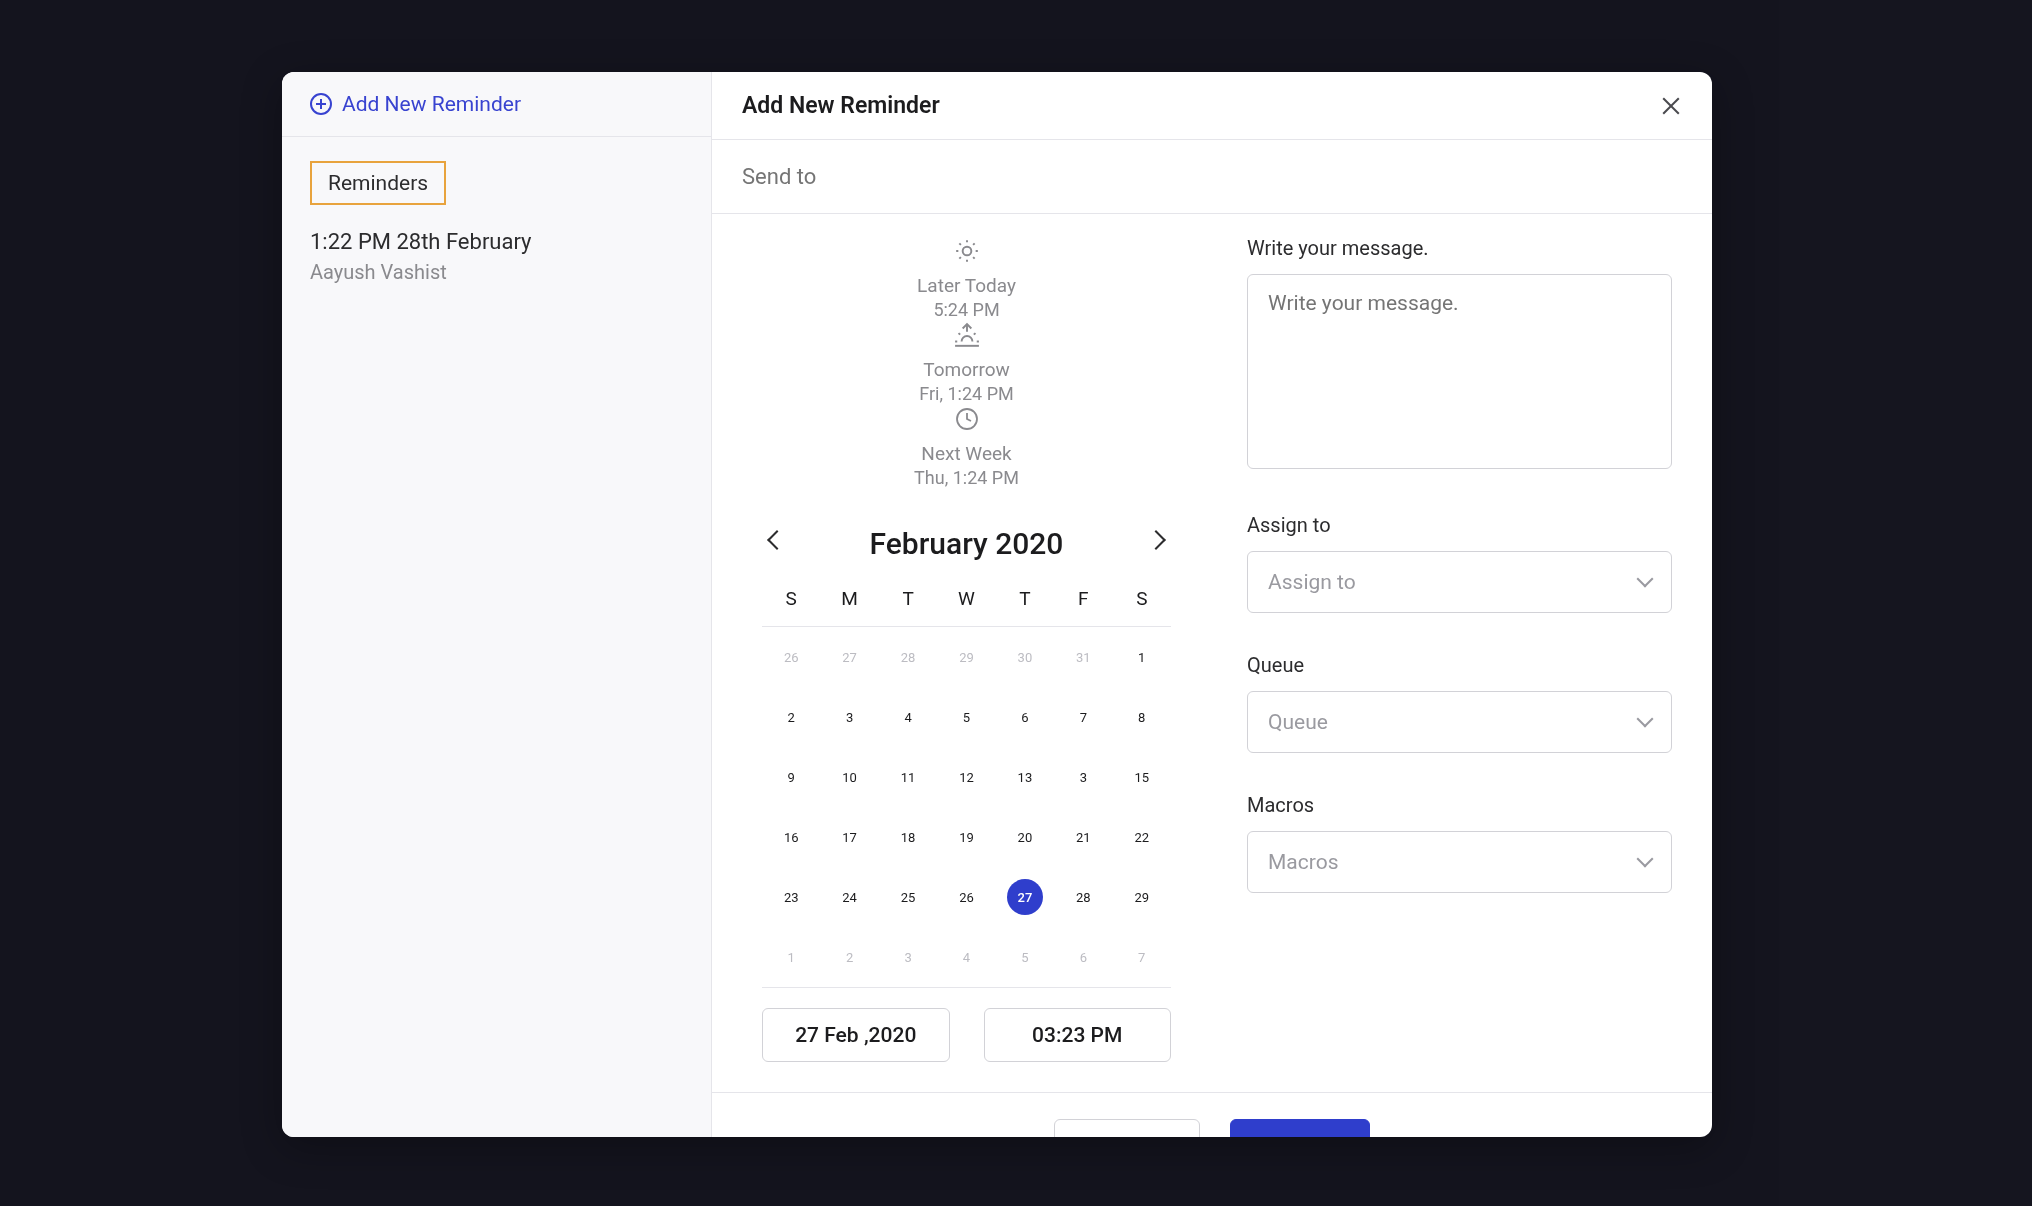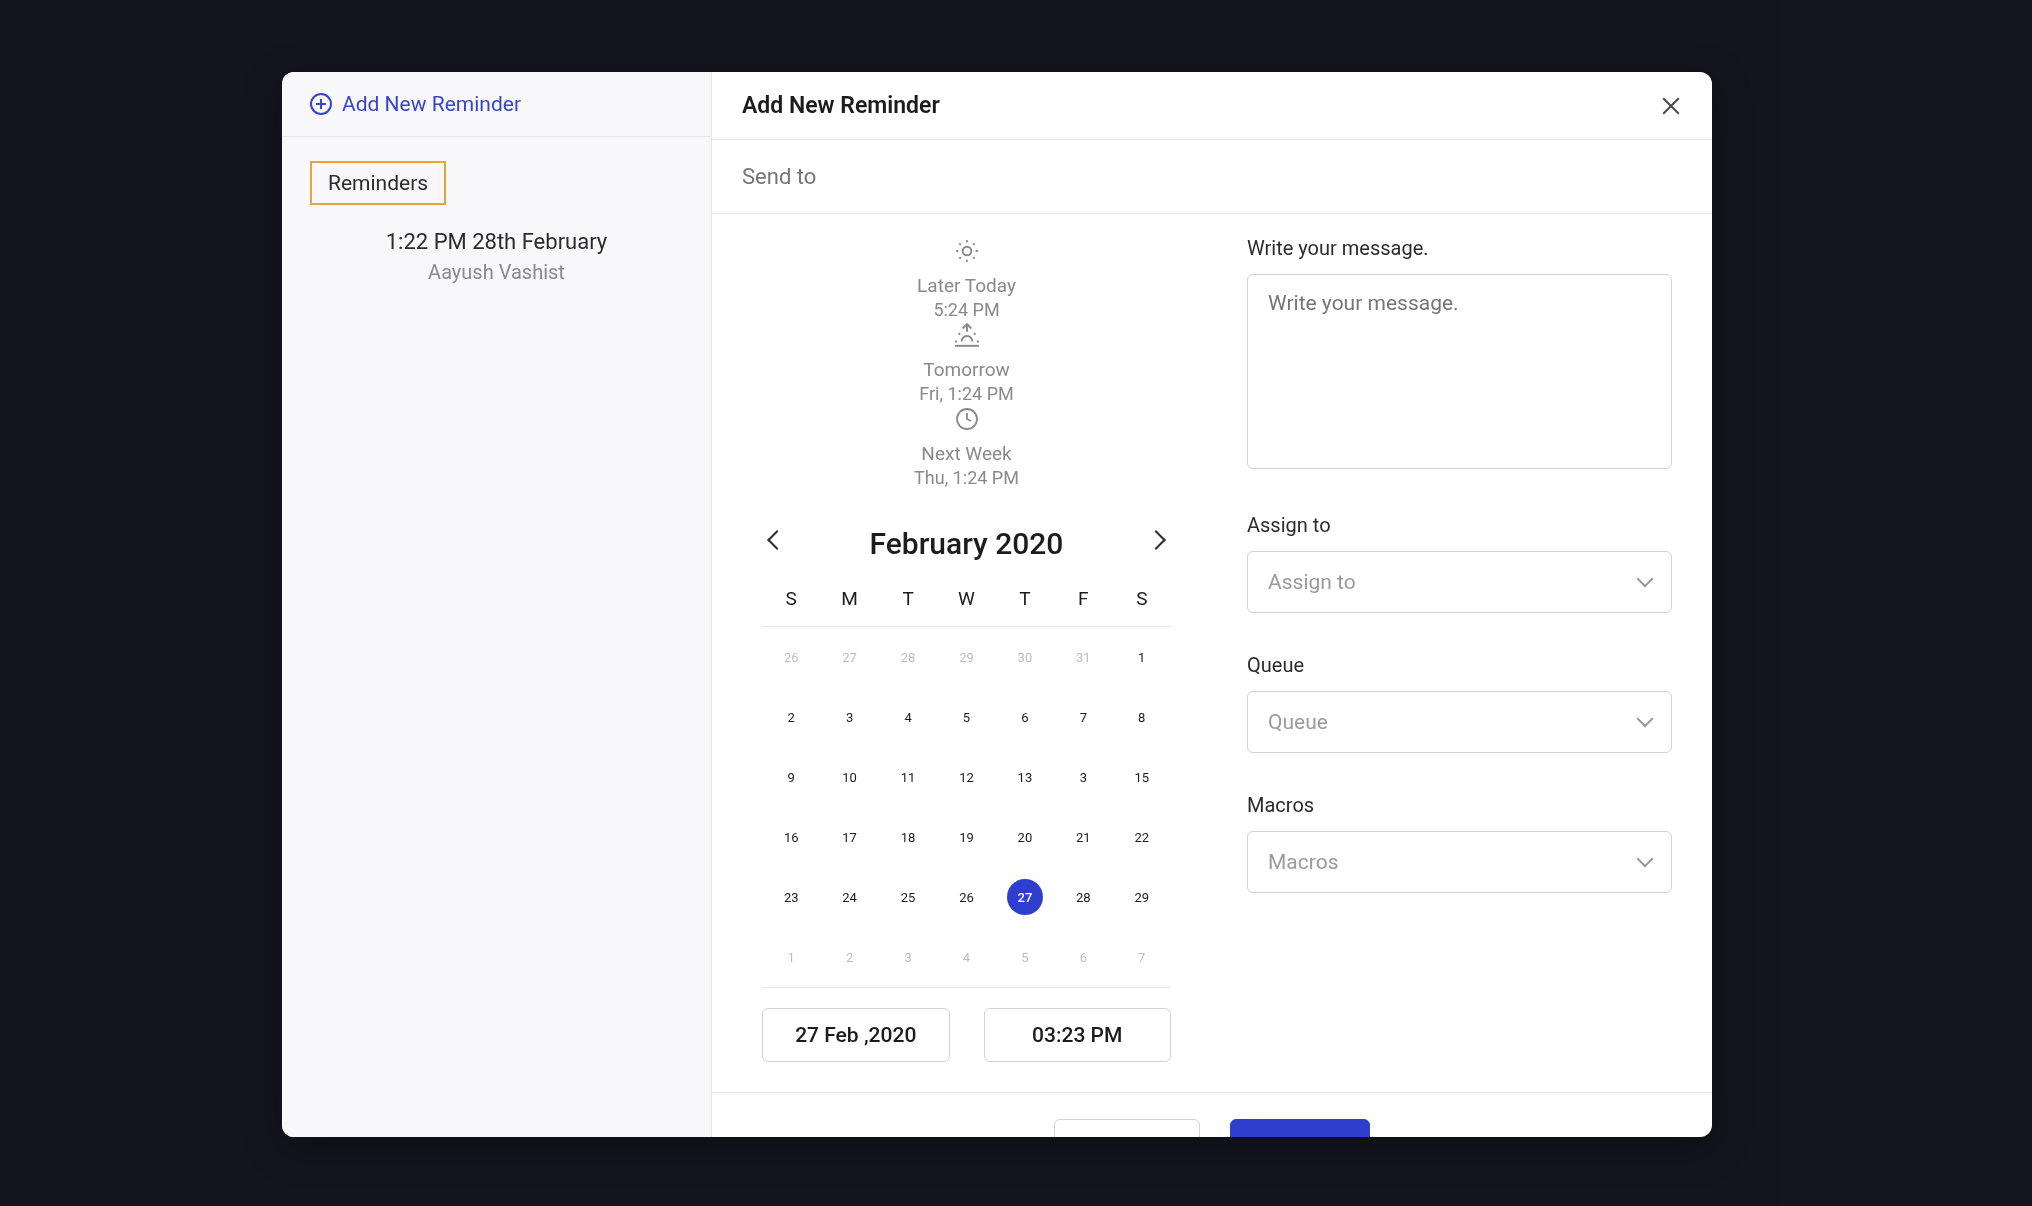--- a/index.html
+++ b/index.html
@@ -16,21 +16,21 @@
       box-shadow: 0 10px 40px rgba(0,0,0,0.3);
     }
     .sidebar { width: 430px; background: #f8f8fa; border-right: 1px solid #e5e5ea; display: flex; flex-direction: column; }
     .sidebar-header { padding: 20px 28px; border-bottom: 1px solid #e5e5ea; display: flex; align-items: center; gap: 10px; }
     .add-icon { width: 22px; height: 22px; border: 2.2px solid #3843d0; border-radius: 50%; position: relative; }
     .add-icon::before, .add-icon::after { content:""; position:absolute; background:#3843d0; }
     .add-icon::before { width: 10px; height: 2.2px; top: 7.8px; left: 3.8px; }
     .add-icon::after { width: 2.2px; height: 10px; top: 3.8px; left: 7.8px; }
     .add-label { color: #3843d0; font-size: 21px; font-weight: 400; }
     .reminders-tab { margin: 24px 10px 0 28px; display: inline-block; border: 2.5px solid #e8a33d; padding: 8px 16px; font-size: 21px; color: #2c2c2e; }
-    .reminder-item { padding: 24px 28px; text-align: center; }
+    .reminder-item { padding: 24px 28px; }
     .reminder-time { font-size: 22px; color: #2c2c2e; margin-bottom: 6px; }
     .reminder-user { font-size: 20px; color: #8a8a8e; }
     .main { flex: 1; display: flex; flex-direction: column; }
     .main-header { padding: 20px 30px; border-bottom: 1px solid #e5e5ea; display: flex; align-items: center; justify-content: space-between; }
     .main-title { font-size: 23px; font-weight: 600; color: #1c1c1e; }
     .close-icon { width: 22px; height: 22px; cursor: pointer; position: relative; }
     .close-icon::before, .close-icon::after { content:""; position:absolute; width:22px; height:2px; background:#4a4a4e; top:10px; left:0; }
     .close-icon::before { transform: rotate(45deg); }
     .close-icon::after { transform: rotate(-45deg); }
     .send-to { padding: 24px 30px; border-bottom: 1px solid #e5e5ea; }

